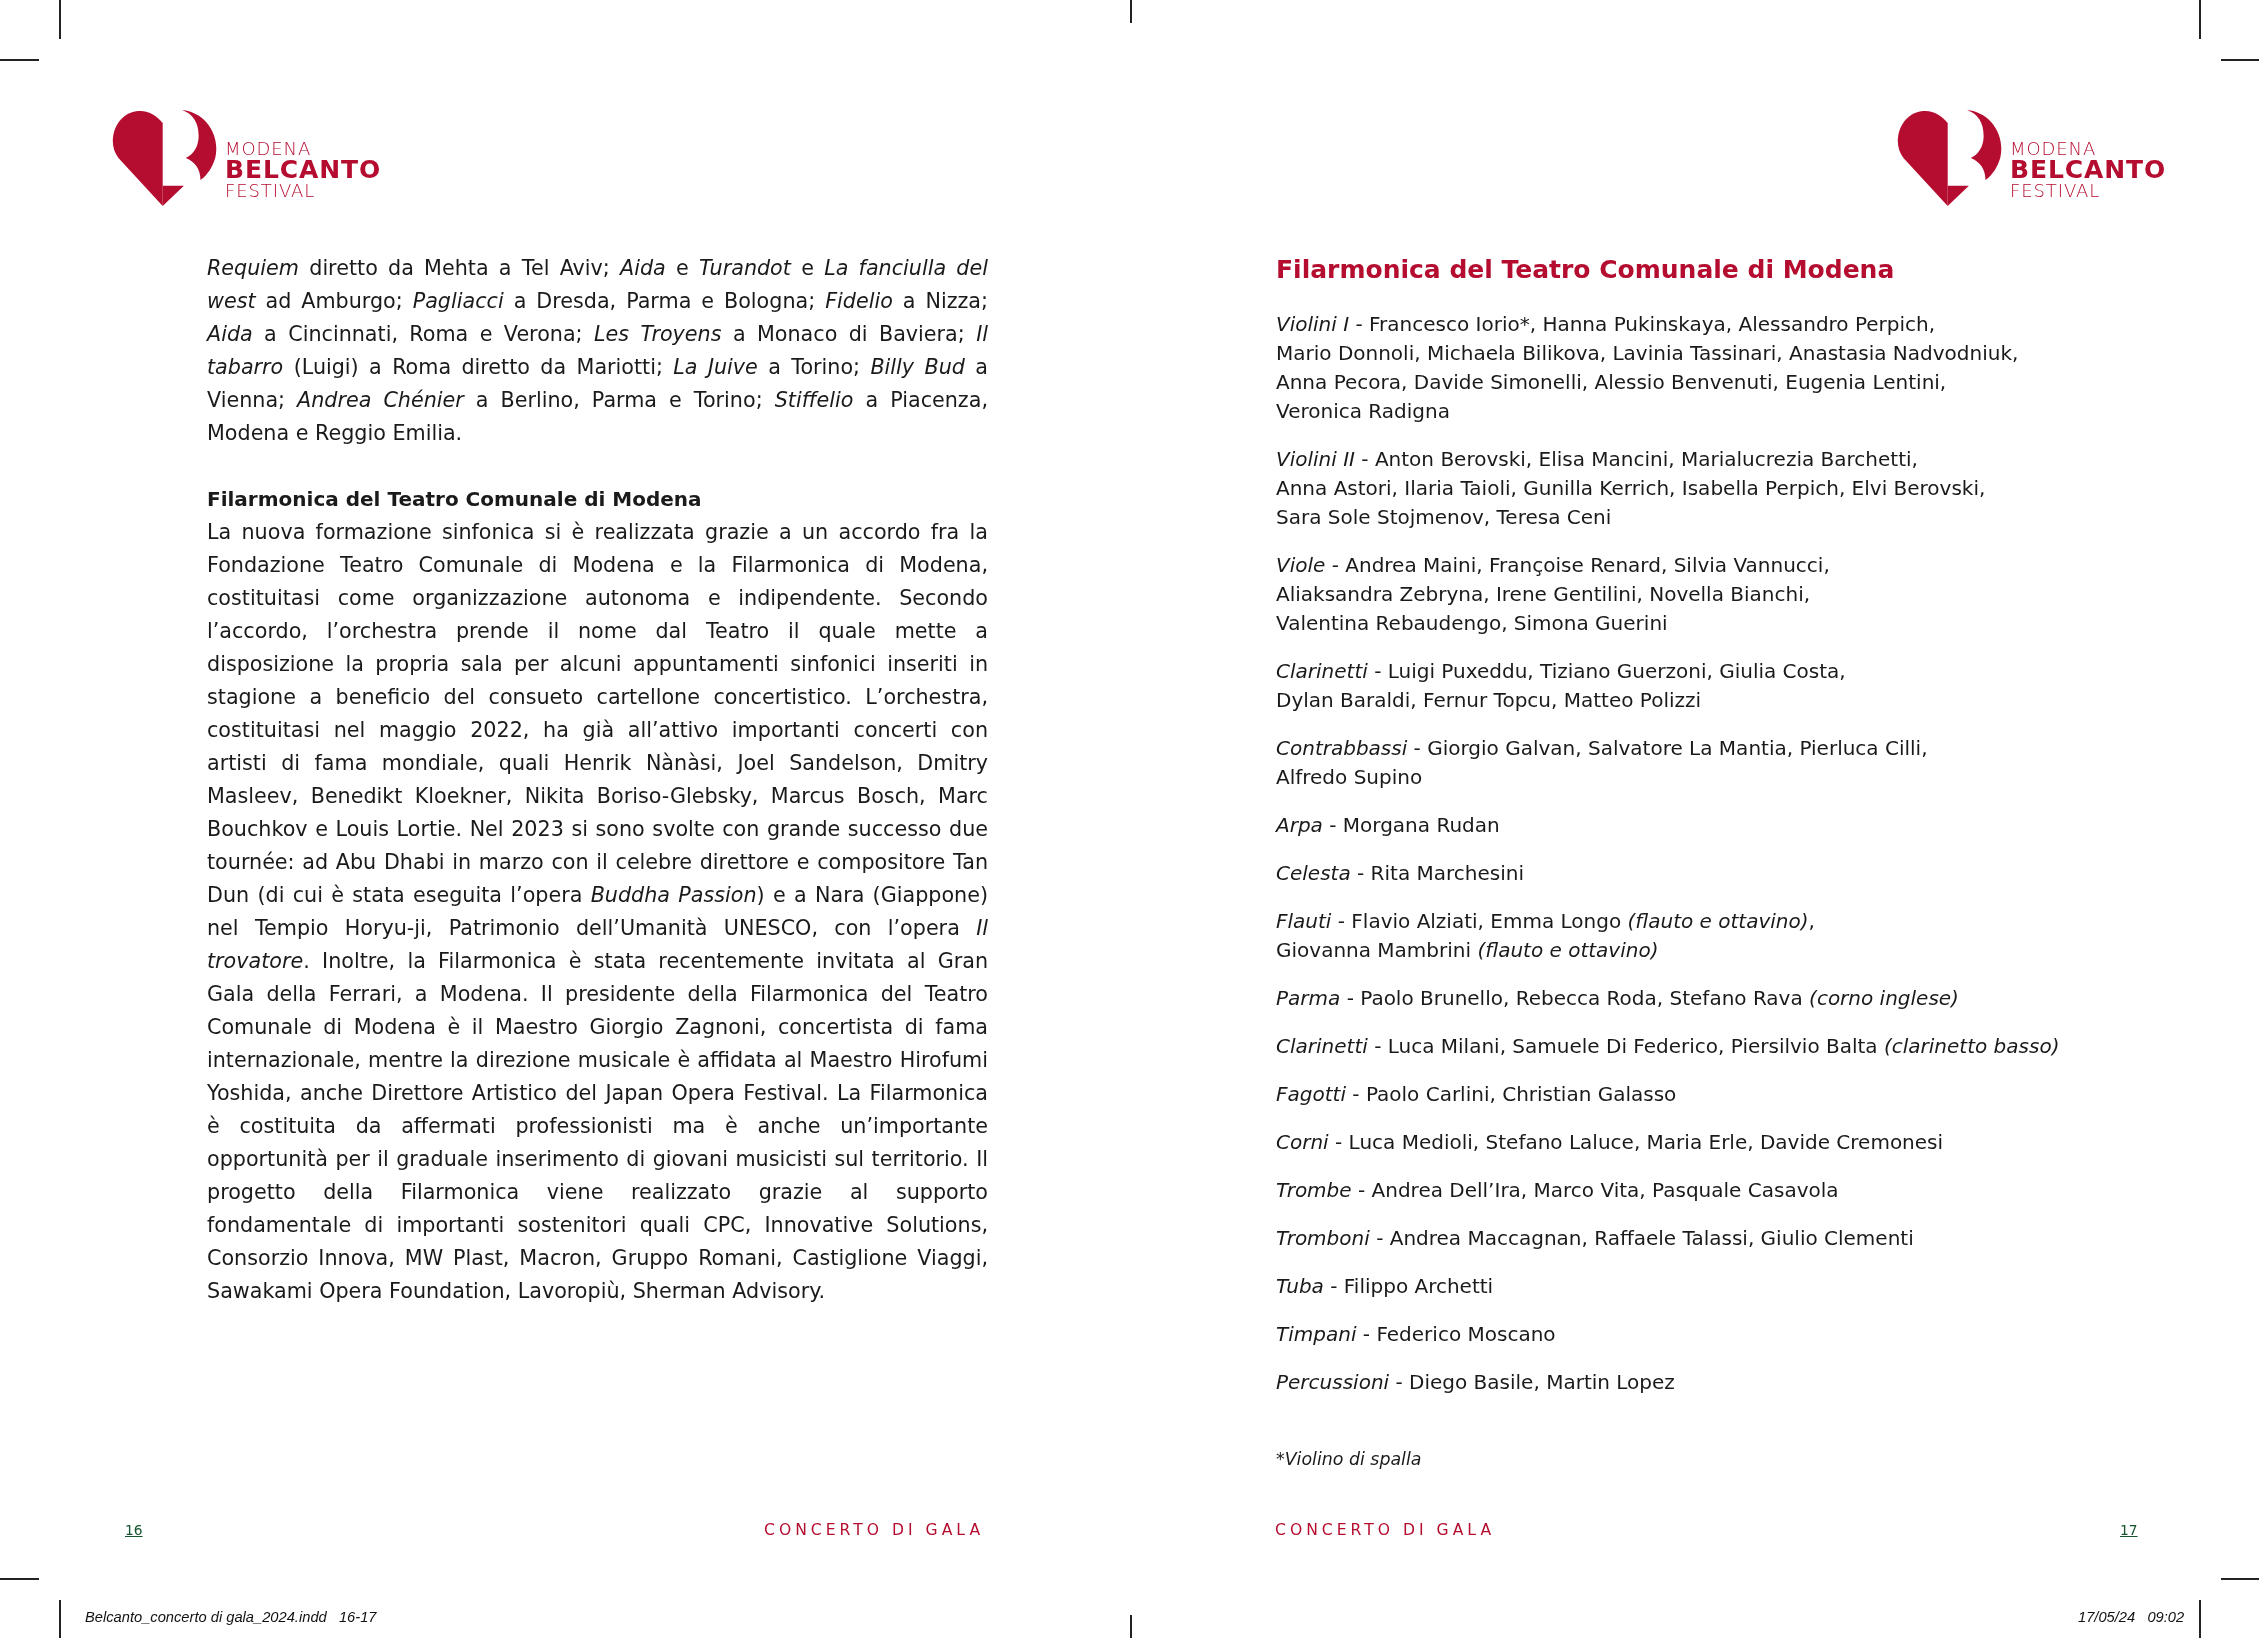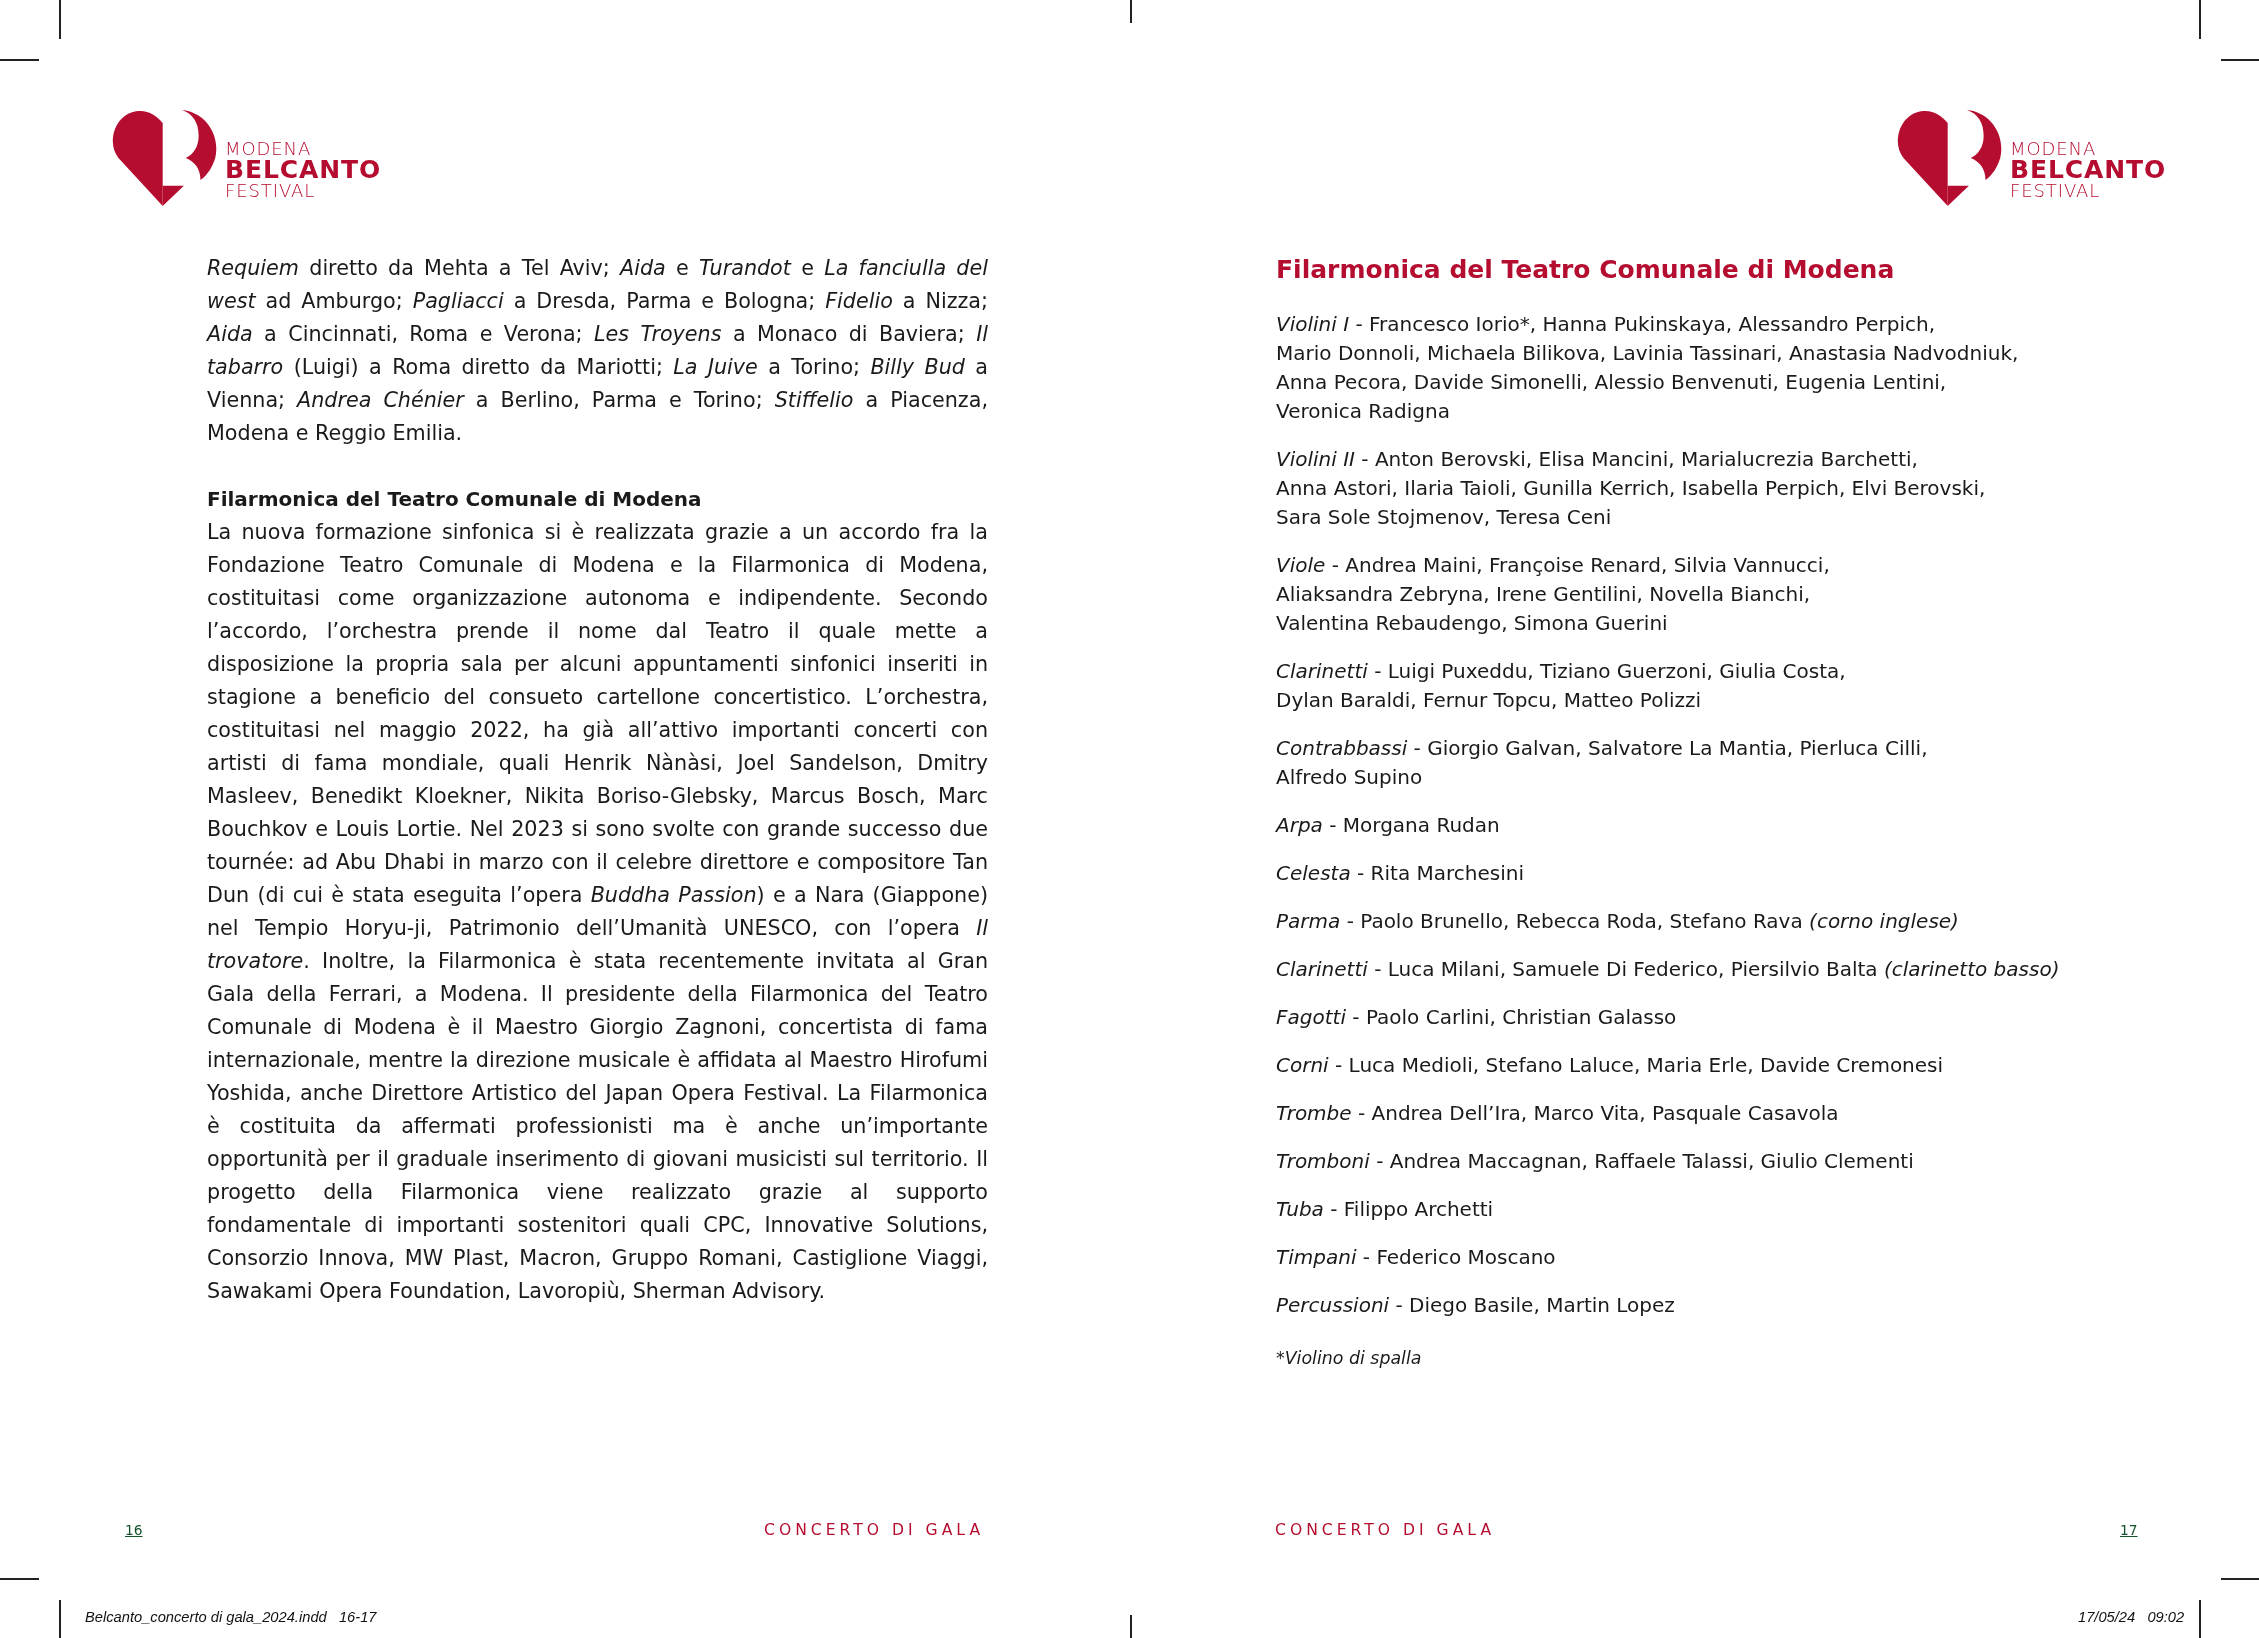--- a/index.html
+++ b/index.html
@@ -25,21 +25,21 @@
   .left-col .para2 { margin-top: 33px; }
   .left-col .heading { font-weight: bold; display: block; font-size: 20px; }
   .left-col i { font-style: italic; }
 
   
   .right-col { position: absolute; left: 1276px; top: 253px; width: 872px; font-size: 20px; }
   .right-title { color: #b50d2f; font-weight: bold; font-size: 25px; margin: 0 0 24px 0; line-height: 33px; }
   .section { margin: 0 0 19px 0; line-height: 29px; }
   .section .instr { font-style: italic; }
   .section .note { font-style: italic; }
-  .footnote { font-style: italic; font-size: 17.4px; margin-top: 28px; }
+  .footnote { font-style: italic; font-size: 17.4px; margin-top: 52px; }
 
   
   .folio { position: absolute; top: 1522px; font-size: 13.8px; color: #14532d; text-decoration: underline; }
   .running { position: absolute; top: 1521px; font-size: 15.6px; color: #b50d2f; letter-spacing: 4px; }
 
   .slug { position: absolute; top: 1609px; font-family: "Liberation Sans", sans-serif; font-size: 14.7px; color: #111; font-style: italic; }
 </style>
 </head>
 <body>
 
@@ -91,20 +91,21 @@
 <div class="right-col">
   <h2 class="right-title">Filarmonica del Teatro Comunale di Modena</h2>
   <div id="sections">
       <div class="section"><span class="instr">Violini I</span> - <span>Francesco Iorio*, Hanna Pukinskaya, Alessandro Perpich,</span><br><span>Mario Donnoli, Michaela Bilikova, Lavinia Tassinari, Anastasia Nadvodniuk,</span><br><span>Anna Pecora, Davide Simonelli, Alessio Benvenuti, Eugenia Lentini,</span><br><span>Veronica Radigna</span></div>
       <div class="section"><span class="instr">Violini II</span> - <span>Anton Berovski, Elisa Mancini, Marialucrezia Barchetti,</span><br><span>Anna Astori, Ilaria Taioli, Gunilla Kerrich, Isabella Perpich, Elvi Berovski,</span><br><span>Sara Sole Stojmenov, Teresa Ceni</span></div>
       <div class="section"><span class="instr">Viole</span> - <span>Andrea Maini, Françoise Renard, Silvia Vannucci,</span><br><span>Aliaksandra Zebryna, Irene Gentilini, Novella Bianchi,</span><br><span>Valentina Rebaudengo, Simona Guerini</span></div>
       <div class="section"><span class="instr">Clarinetti</span> - <span>Luigi Puxeddu, Tiziano Guerzoni, Giulia Costa,</span><br><span>Dylan Baraldi, Fernur Topcu, Matteo Polizzi</span></div>
       <div class="section"><span class="instr">Contrabbassi</span> - <span>Giorgio Galvan, Salvatore La Mantia, Pierluca Cilli,</span><br><span>Alfredo Supino</span></div>
       <div class="section"><span class="instr">Arpa</span> - <span>Morgana Rudan</span></div>
       <div class="section"><span class="instr">Celesta</span> - <span>Rita Marchesini</span></div>
+      <div class="section"><span class="instr">Flauti</span> - <span>Flavio Alziati, Emma Longo </span><span class="note">(flauto e ottavino)</span><span>,</span><br><span>Giovanna Mambrini </span><span class="note">(flauto e ottavino)</span></div>
       <div class="section"><span class="instr">Parma</span> - <span>Paolo Brunello, Rebecca Roda, Stefano Rava </span><span class="note">(corno inglese)</span></div>
       <div class="section"><span class="instr">Clarinetti</span> - <span>Luca Milani, Samuele Di Federico, Piersilvio Balta </span><span class="note">(clarinetto basso)</span></div>
       <div class="section"><span class="instr">Fagotti</span> - <span>Paolo Carlini, Christian Galasso</span></div>
       <div class="section"><span class="instr">Corni</span> - <span>Luca Medioli, Stefano Laluce, Maria Erle, Davide Cremonesi</span></div>
       <div class="section"><span class="instr">Trombe</span> - <span>Andrea Dell’Ira, Marco Vita, Pasquale Casavola</span></div>
       <div class="section"><span class="instr">Tromboni</span> - <span>Andrea Maccagnan, Raffaele Talassi, Giulio Clementi</span></div>
       <div class="section"><span class="instr">Tuba</span> - <span>Filippo Archetti</span></div>
       <div class="section"><span class="instr">Timpani</span> - <span>Federico Moscano</span></div>
       <div class="section"><span class="instr">Percussioni</span> - <span>Diego Basile, Martin Lopez</span></div>
     </div>

